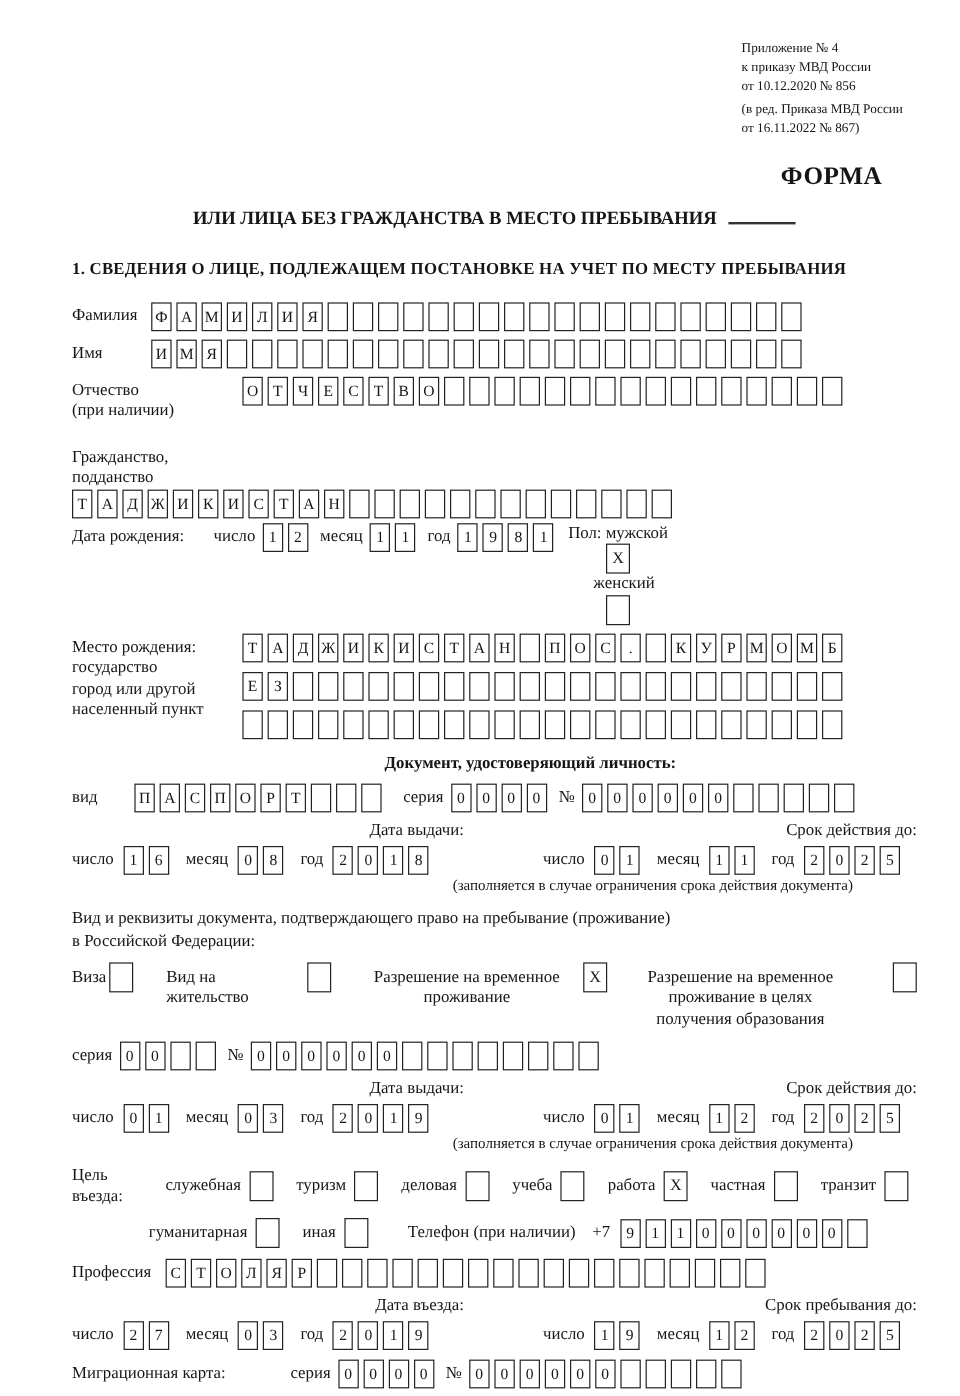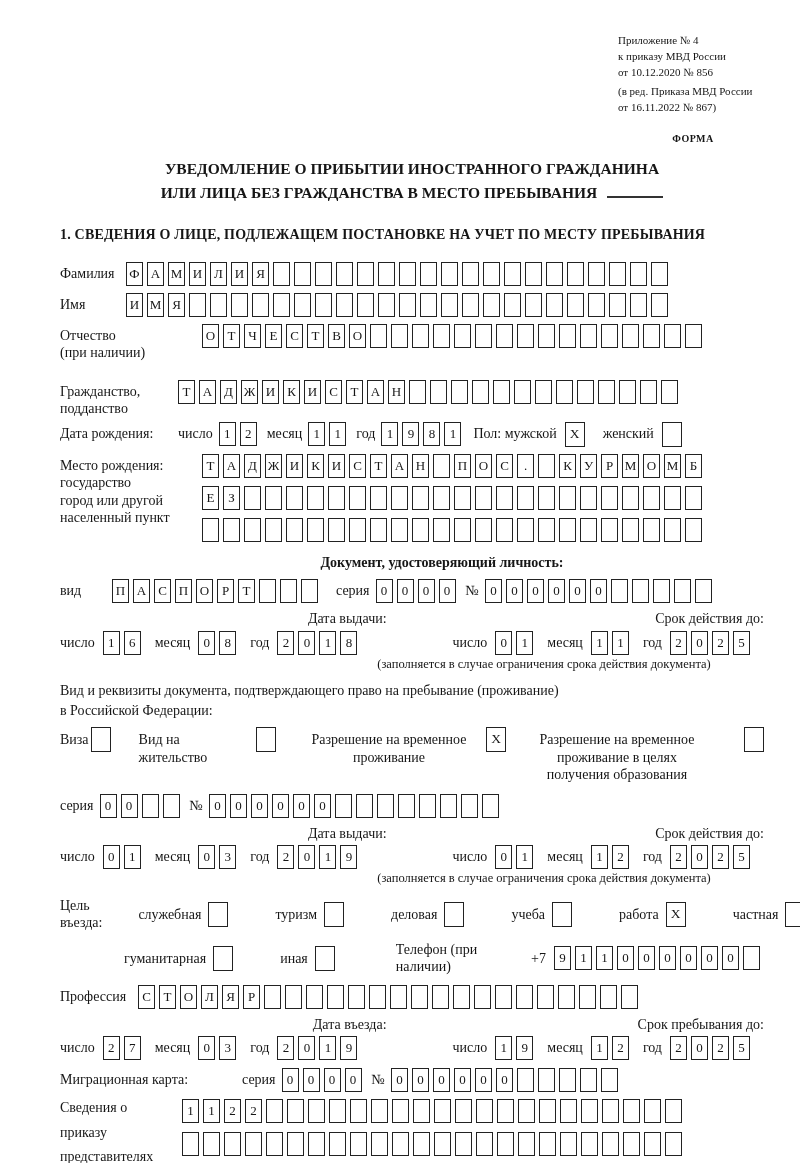--- a/index.html
+++ b/index.html
@@ -9,21 +9,21 @@
     background:#ffffff; color:#161616;
     font-family:"Liberation Serif","DejaVu Serif",serif;
     font-size:14px; line-height:1.25;
   }
   .page { padding:34px 36px 0 60px; position:relative; }
 
   
   .lawref { margin-left:558px; font-size:11px; }
   .lawref div { margin-bottom:2px; }
   .lawref .note-part { margin-top:6px; }
-  .forma { margin-left:558px; margin-top:18px; font-weight:bold; font-size:10px; letter-spacing:.5px; text-align:center; width:150px; }
+  .forma { margin-left:558px; margin-top:18px; font-weight:bold; font-size:21px; letter-spacing:.5px; text-align:center; width:150px; }
 
   .title { text-align:center; font-weight:bold; font-size:15.5px; margin-top:14px; }
   .title .l2 { margin-top:4px; }
   .title-blank { display:inline-block; width:56px; border-bottom:2px solid #333; height:10px; margin-left:10px; }
 
   .sec-head { font-weight:bold; font-size:14px; margin-top:24px; margin-bottom:18px; letter-spacing:.2px; }
 
   
   .cells { display:inline-flex; flex-wrap:nowrap; vertical-align:middle; }
   .cell {
@@ -61,27 +61,27 @@
   .note { font-size:12.5px; margin:0 0 10px auto; width:440px; text-align:center; }
 
   .intro { margin:10px 0 2px 0; }
   .optrow { display:flex; align-items:flex-start; margin:8px 0 10px 0; }
   .opt { display:flex; align-items:flex-start; margin-right:14px; }
   .opt .olabel { padding-top:4px; margin-right:8px; }
   .opt .center { text-align:center; }
   .w175 { width:178px; }
   .w185 { width:182px; }
 
-  .purpose-line { display:flex; align-items:center; margin-bottom:9px;gap:28px; }
+  .purpose-line { display:flex; align-items:center; margin-bottom:9px; }
   .purpose-line .plabel { margin-right:8px; }
   .purpose-line .opt2 { display:flex; align-items:center; margin-right:12px; }
   .purpose-line .opt2 span { margin-right:7px; }
   .indent { margin-left:64px; }
 
-  .gender { display:flex; align-items:center; }
+  .gender { display:flex; align-items:center;flex-direction:column; }
   .gender span { margin-right:8px; }
 
   .phone-group { display:flex; align-items:center; margin-left:14px; }
   .phone-prefix { margin:0 8px 0 14px; }
 
   .legal { display:flex; margin-top:4px; }
   .legal .lbl-lines { width:122px; flex:none; }
   .legal .lbl-lines div { margin-bottom:7px; }
   .legal .rows { }
   .legal .cells { display:flex; margin-bottom:9px; }
@@ -94,21 +94,20 @@
   <div class="lawref">
     <div>Приложение № 4</div>
     <div>к приказу МВД России</div>
     <div>от 10.12.2020 № 856</div>
     <div class="note-part">(в ред. Приказа МВД России</div>
     <div>от 16.11.2022 № 867)</div>
   </div>
   <div class="forma">ФОРМА</div>
 
   <div class="title">
-    <div>УВЕДОМЛЕНИЕ О ПРИБЫТИИ ИНОСТРАННОГО ГРАЖДАНИНА</div>
     <div class="l2"><span>ИЛИ ЛИЦА БЕЗ ГРАЖДАНСТВА В МЕСТО ПРЕБЫВАНИЯ</span><span class="title-blank"></span></div>
   </div>
 
   <div class="sec-head">1. СВЕДЕНИЯ О ЛИЦЕ, ПОДЛЕЖАЩЕМ ПОСТАНОВКЕ НА УЧЕТ ПО МЕСТУ ПРЕБЫВАНИЯ</div>
 
   <div class="row">
     <div class="lbl lw66">Фамилия</div>
     <span class="cells">
         <span class="cell">Ф</span>
         <span class="cell">А</span>
@@ -197,21 +196,21 @@
         <span class="cell"></span>
         <span class="cell"></span>
         <span class="cell"></span>
         <span class="cell"></span>
         <span class="cell"></span>
         <span class="cell"></span>
         <span class="cell"></span>
       </span>
   </div>
 
-  <div class="row" style="margin-bottom:4px;">
+  <div class="row" style="margin-bottom:4px;flex-direction:column;">
     <div class="lbl lw118">
       <div>Гражданство,</div>
       <div>подданство</div>
     </div>
     <span class="cells">
         <span class="cell">Т</span>
         <span class="cell">А</span>
         <span class="cell">Д</span>
         <span class="cell">Ж</span>
         <span class="cell">И</span>

